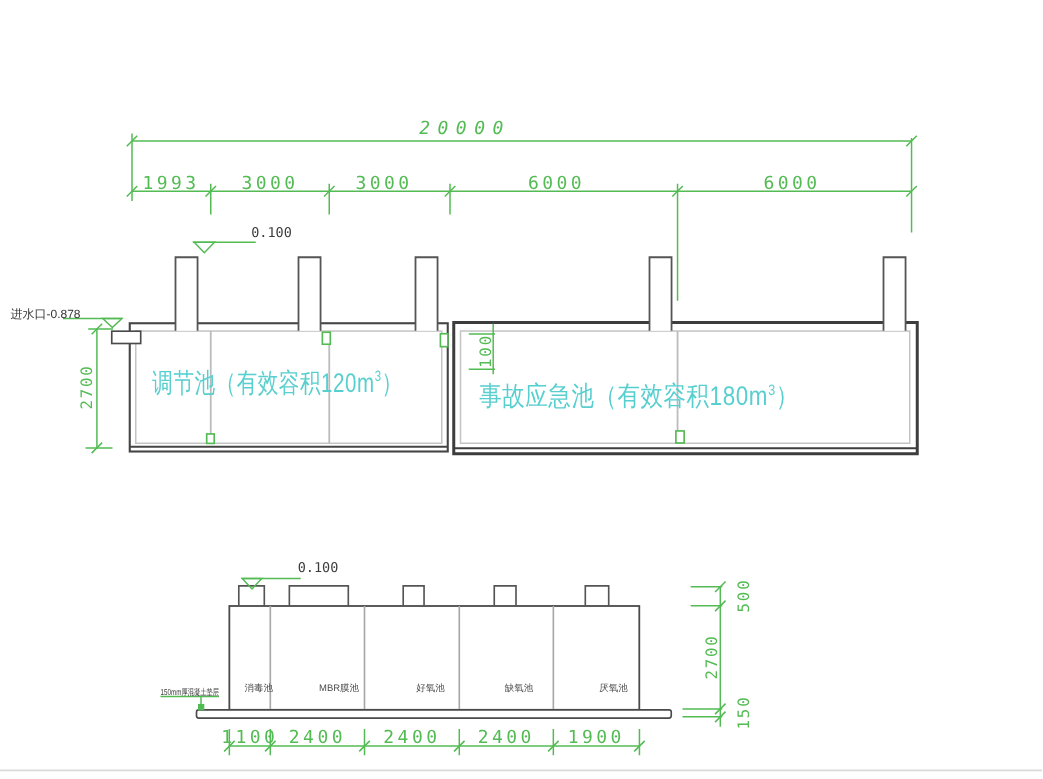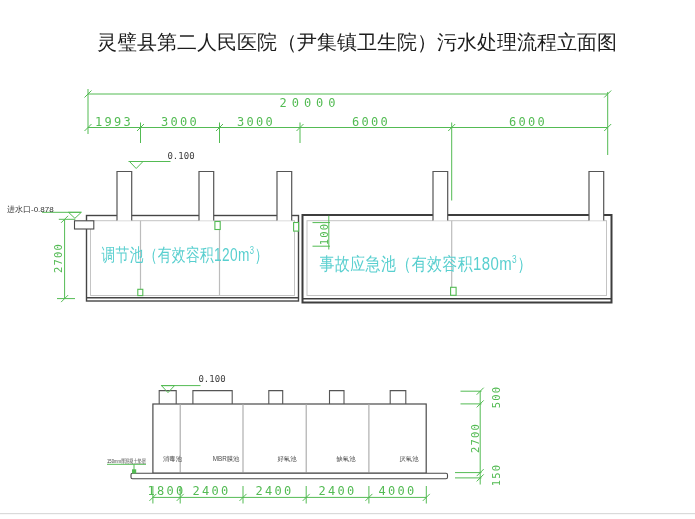--- a/index.html
+++ b/index.html
@@ -118,45 +118,44 @@
 
       <path d="M480.2,391.2 V484.5"></path>
       <path d="M460.5,391.2 H481.5 M460.5,403.9 H481.5 M455,472.6 H481.5 M455,477.9 H481.5"></path>
       <path d="M476.7,394.7 L483.7,387.7 M476.7,407.4 L483.7,400.4 M476.7,476.1 L483.7,469.1 M476.7,481.4 L483.7,474.4"></path>
     </g>
   </g>
 
   <rect x="0" y="513" width="695" height="1.2" fill="#dadada"></rect>
 </svg>
 
-<div class="txt ctr title" style="left:357px;top:42px;">灵璧县第二人民医院（尹集镇卫生院）污水处理流程立面图</div>
 
-<div class="txt ctr dim dimw" style="left:310px;top:103px;">20000</div>
+<div class="txt ctr dim dimw" style="left:310px;top:85px;font-style:italic;">20000</div>
 <div class="txt ctr dim" style="left:114px;top:121.5px;">1993</div>
 <div class="txt ctr dim" style="left:180px;top:121.5px;">3000</div>
 <div class="txt ctr dim" style="left:256px;top:121.5px;">3000</div>
 <div class="txt ctr dim" style="left:371px;top:121.5px;">6000</div>
 <div class="txt ctr dim" style="left:528px;top:121.5px;">6000</div>
 <div class="txt ctr lvl" style="left:157px;top:155.5px;">0.100</div>
 <div class="txt inlet" style="left:7px;top:204px;">进水口-0.878</div>
 <div class="txt rot dimr" style="left:57.5px;top:258px;">2700</div>
 <div class="txt rot dimr" style="left:323.5px;top:234px;">100</div>
 
 <div class="txt cyan cyanL" style="left:184.5px;top:255px;"><span>调节池（有效容积120m</span><sup>3</sup><span>）</span></div>
 <div class="txt cyan cyanR" style="left:425.5px;top:263.5px;"><span>事故应急池（有效容积180m</span><sup>3</sup><span>）</span></div>
 
 <div class="txt ctr lvl" style="left:188px;top:379px;">0.100</div>
 <div class="txt note" style="left:107px;top:456.5px;">150mm厚混凝土垫层</div>
 <div class="txt ctr tiny" style="left:172.5px;top:459px;">消毒池</div>
 <div class="txt ctr tiny" style="left:226px;top:459px;">MBR膜池</div>
 <div class="txt ctr tiny" style="left:287px;top:459px;">好氧池</div>
 <div class="txt ctr tiny" style="left:346px;top:459px;">缺氧池</div>
 <div class="txt ctr tiny" style="left:409px;top:459px;">厌氧池</div>
-<div class="txt ctr dim" style="left:166.5px;top:490.5px;">1800</div>
+<div class="txt ctr dim" style="left:166.5px;top:490.5px;">1100</div>
 <div class="txt ctr dim" style="left:211.6px;top:490.5px;">2400</div>
 <div class="txt ctr dim" style="left:274.6px;top:490.5px;">2400</div>
 <div class="txt ctr dim" style="left:337.5px;top:490.5px;">2400</div>
-<div class="txt ctr dim" style="left:397.5px;top:490.5px;">4000</div>
+<div class="txt ctr dim" style="left:397.5px;top:490.5px;">1900</div>
 <div class="txt rot dimr" style="left:496px;top:397px;">500</div>
 <div class="txt rot dimr" style="left:474.5px;top:438px;">2700</div>
 <div class="txt rot dimr" style="left:495.5px;top:475px;">150</div>
 
 </div>
 
 </body></html>

